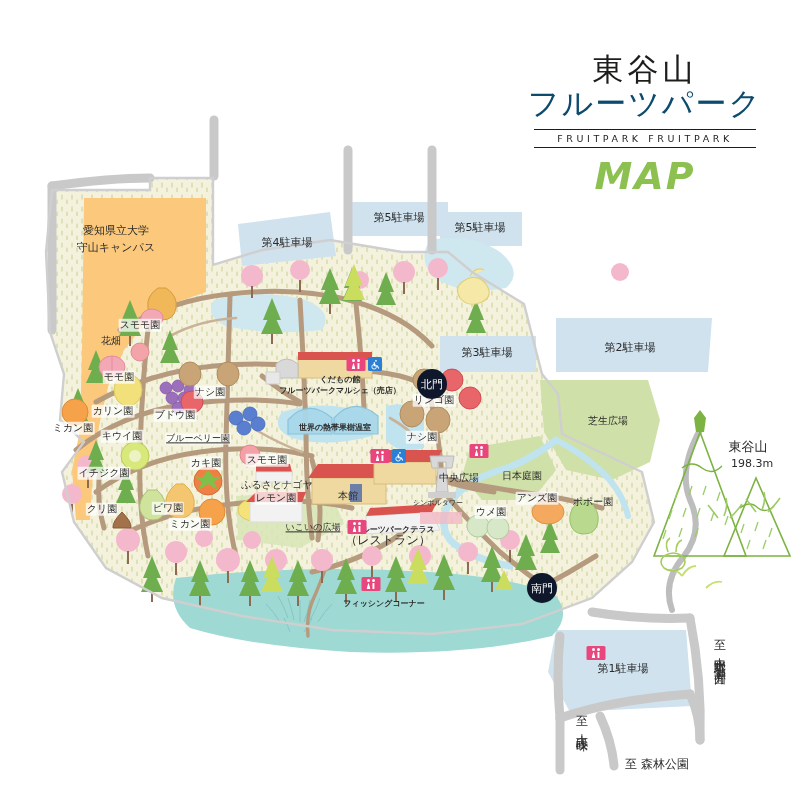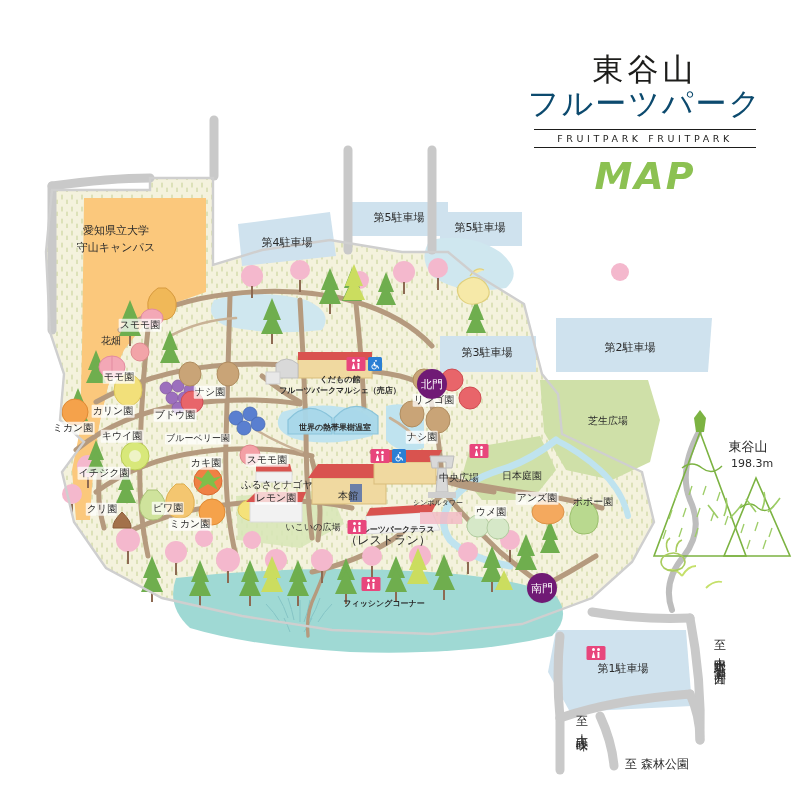--- a/index.html
+++ b/index.html
@@ -23,33 +23,33 @@
          padding:3px 0 3px 0;margin:7px 14px 0 14px;}
   .t-map{font-size:38px;color:#8cc152;letter-spacing:2px;margin-top:6px;
          font-style:italic;font-weight:700;font-family:"DejaVu Sans",sans-serif;}
 
   
   .lbl{position:absolute;color:#2b2b2b;white-space:nowrap;line-height:1.25;
        font-family:"DejaVu Sans","Liberation Sans",sans-serif;}
   .lbl.c{transform:translate(-50%,-50%);}
   .s11{font-size:11px;}
   .s10{font-size:10px;}
-  .s9 {font-size:9px;}
+  .s9 {font-size:9px;text-decoration:underline;}
   .s8 {font-size:8px;font-weight:bold;}
   .s75{font-size:12px;}
   .s7 {font-size:7px;}
   .s12{font-size:12px;}
   .s13{font-size:13px;}
 
   
   .orch{background:rgba(255,255,255,.74);padding:0 1px;border-radius:1px;}
 
   
   .gate{position:absolute;width:30px;height:30px;border-radius:50%;
-        background:#701a75;color:#fff;font-size:11px;display:flex;
+        background:#0f172a;color:#fff;font-size:11px;display:flex;
         align-items:center;justify-content:center;transform:translate(-50%,-50%);
         letter-spacing:0px;box-shadow:0 0 0 .5px rgba(0,0,0,.05);}
 
   
   .ico{position:absolute;transform:translate(-50%,-50%);display:flex;}
   .ico-wc{background:#e8467c;width:19px;height:14px;border-radius:1.5px;
           align-items:center;justify-content:center;gap:1px;}
   .ico-wc .g{width:4px;height:10px;position:relative;}
   .ico-wc .g:before{content:"";position:absolute;left:50%;top:0;transform:translateX(-50%);
           width:3px;height:3px;border-radius:50%;background:#fff;}

